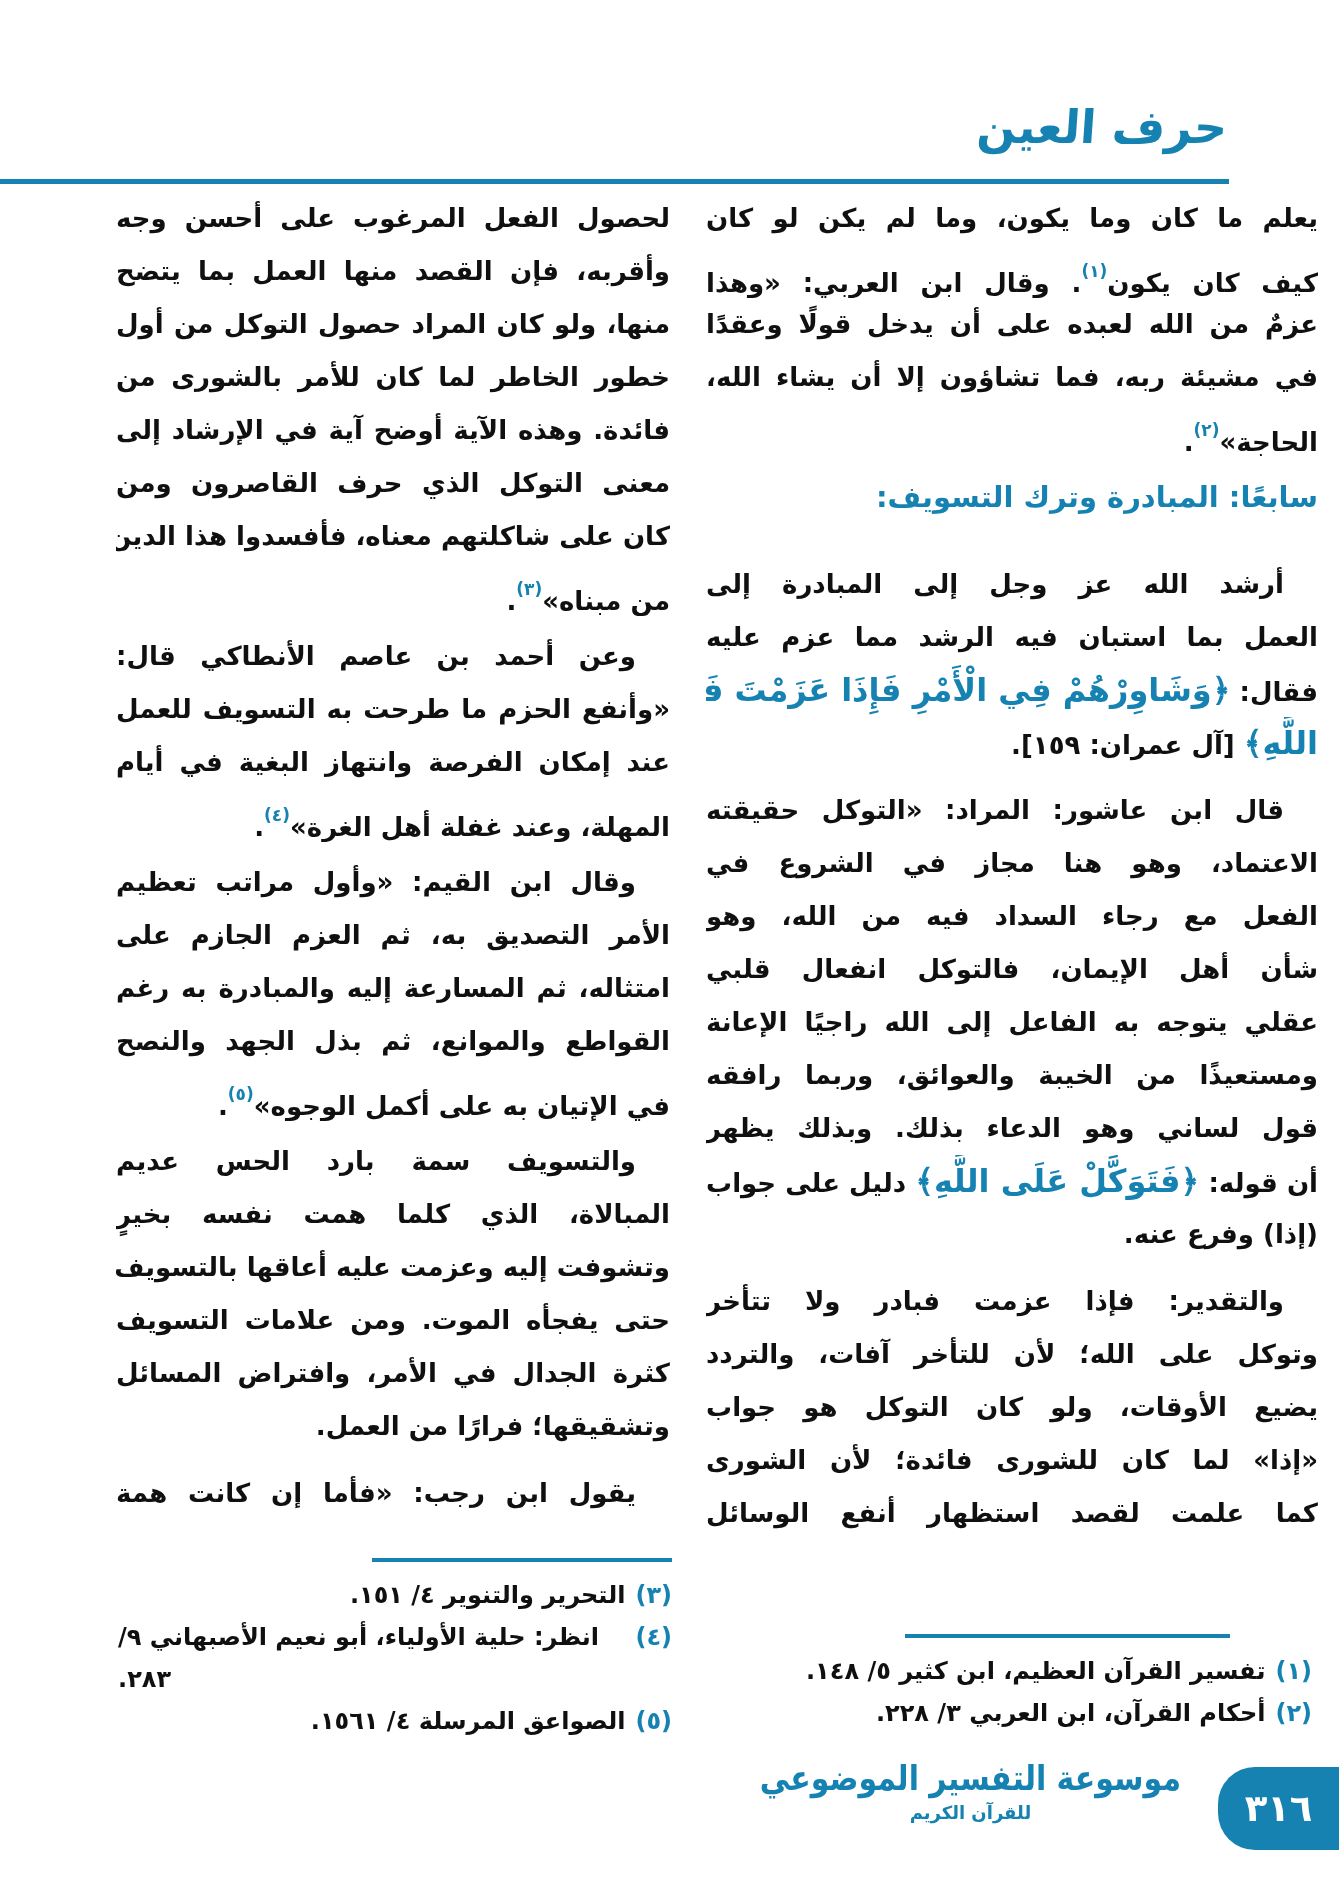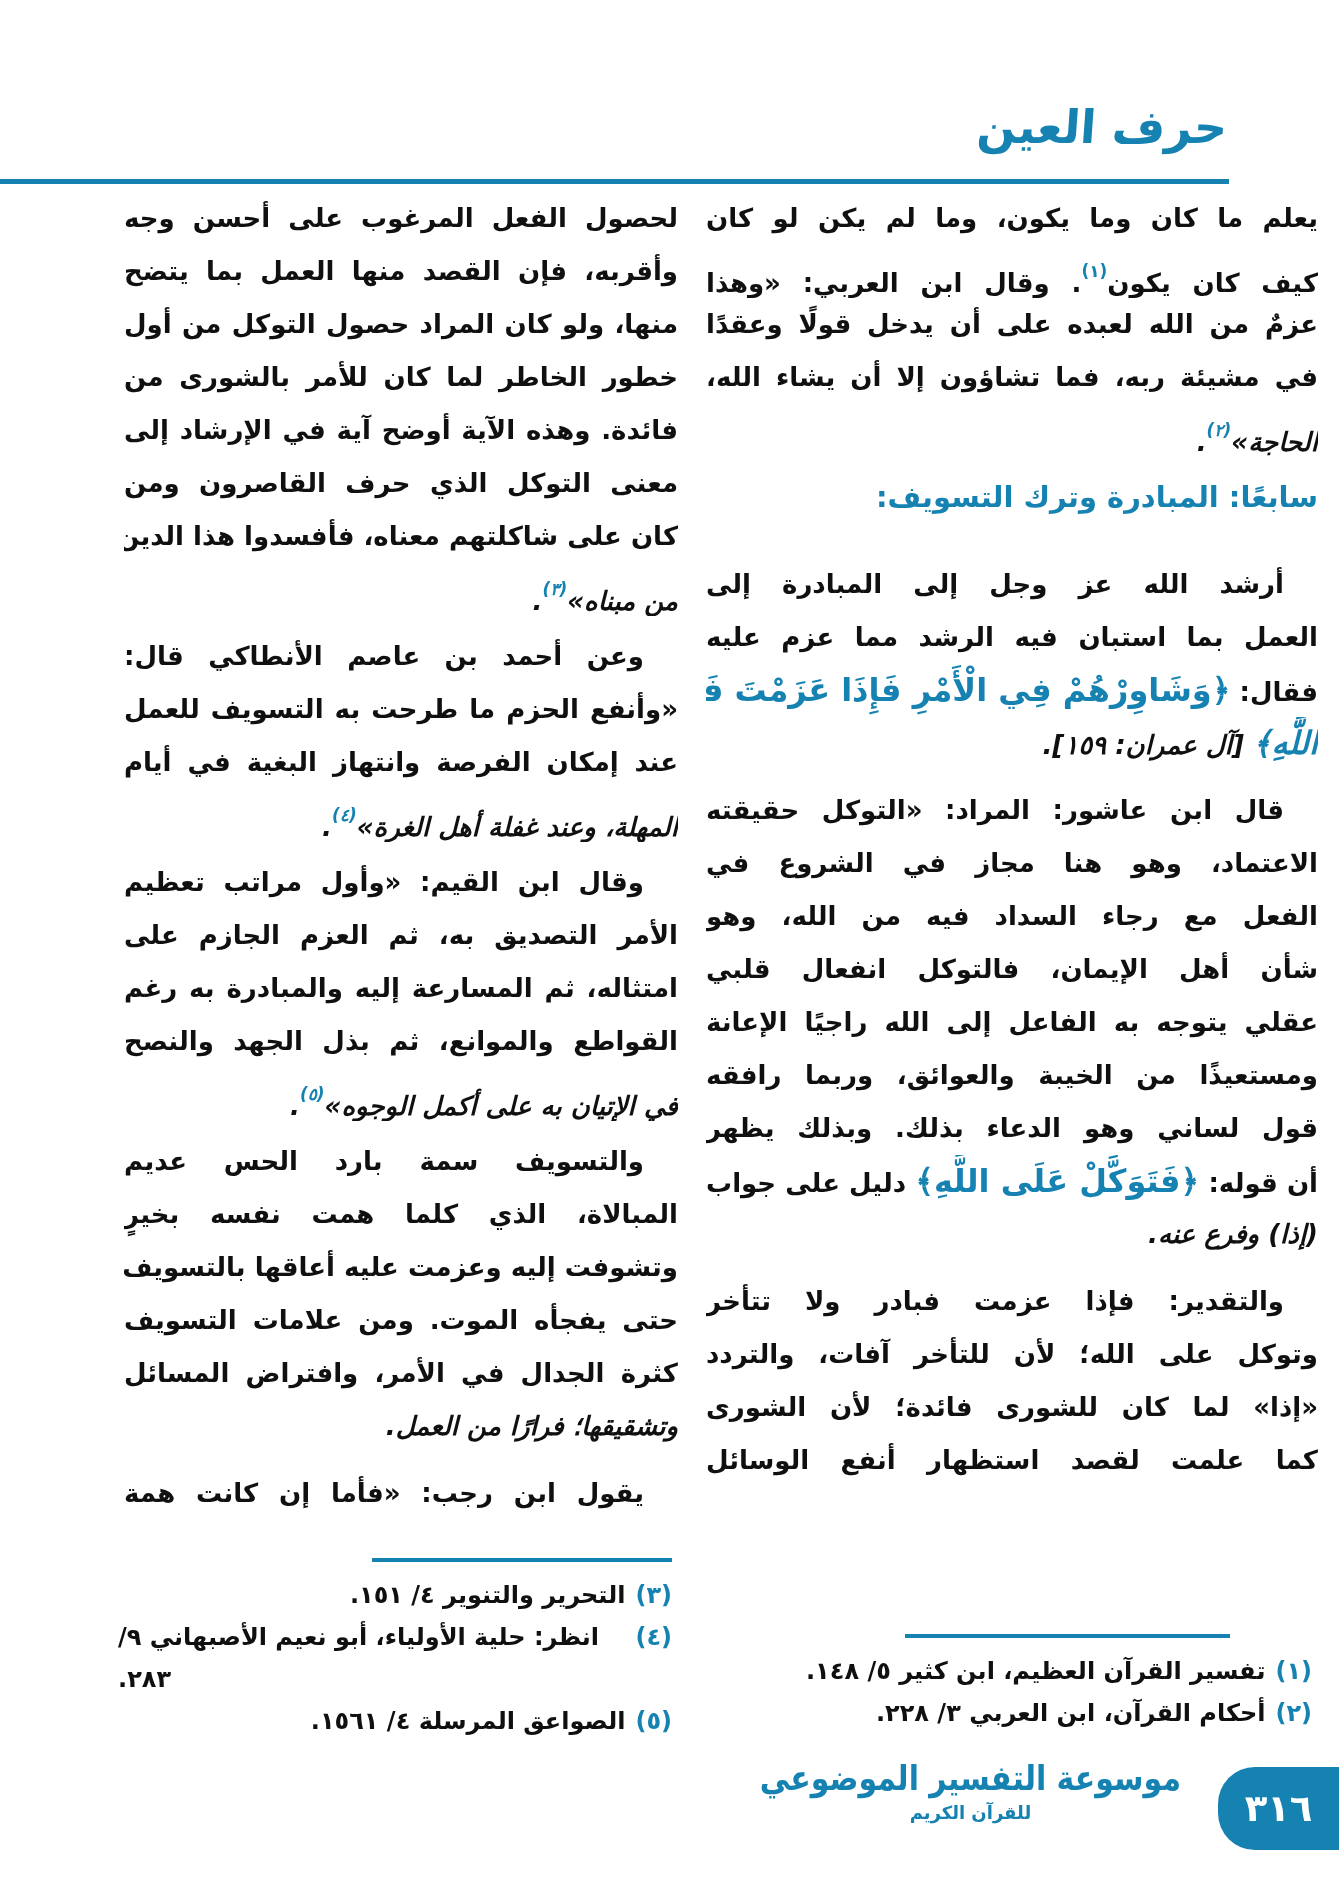--- a/index.html
+++ b/index.html
@@ -19,30 +19,30 @@
     transform:skewX(-4deg);
     white-space:nowrap;
   }
   .header-rule{
     position:absolute;left:0;top:179px;
     width:1229px;height:5px;background:var(--accent);
   }
   
   .col{position:absolute;top:192px;}
   .col-right{right:21px;width:612px;}
-  .col-left{left:124px;width:554px;}
+  .col-left{left:116px;width:554px;}
   .para{margin:0 0 14px 0;}
   .para:last-child{margin-bottom:0;}
   .line{
     height:53px;line-height:53px;
     font-size:26px;font-weight:bold;color:#101010;
     text-align:justify;text-align-last:justify;
     overflow:hidden;white-space:nowrap;
   }
-  .line.last{text-align-last:right;font-style:italic;}
+  .line.last{text-align-last:right;}
   .line.indent{text-indent:34px;}
   .seg-b{color:#101010;}
   .seg-q{color:var(--accent);font-size:32px;}
   .seg-r{color:var(--accent);font-size:17px;vertical-align:15px;letter-spacing:-1px;}
   .subheading{
     height:53px;line-height:53px;
     font-size:29px;font-weight:bold;color:var(--accent);
     text-align:right;margin:6px 0 34px 0;
   }
   
@@ -106,20 +106,21 @@
         <div class="line"><span class="seg-b">شأن أهل الإيمان، فالتوكل انفعال قلبي</span></div>
         <div class="line"><span class="seg-b">عقلي يتوجه به الفاعل إلى الله راجيًا الإعانة</span></div>
         <div class="line"><span class="seg-b">ومستعيذًا من الخيبة والعوائق، وربما رافقه</span></div>
         <div class="line"><span class="seg-b">قول لساني وهو الدعاء بذلك. وبذلك يظهر</span></div>
         <div class="line"><span class="seg-b">أن قوله: </span><span class="seg-q">﴿فَتَوَكَّلْ عَلَى اللَّهِ﴾</span><span class="seg-b"> دليل على جواب</span></div>
         <div class="line last"><span class="seg-b">(إذا) وفرع عنه.</span></div>
       </div>
       <div class="para">
         <div class="line indent"><span class="seg-b">والتقدير: فإذا عزمت فبادر ولا تتأخر</span></div>
         <div class="line"><span class="seg-b">وتوكل على الله؛ لأن للتأخر آفات، والتردد</span></div>
+        <div class="line"><span class="seg-b">يضيع الأوقات، ولو كان التوكل هو جواب</span></div>
         <div class="line"><span class="seg-b">«إذا» لما كان للشورى فائدة؛ لأن الشورى</span></div>
         <div class="line"><span class="seg-b">كما علمت لقصد استظهار أنفع الوسائل</span></div>
       </div>
     </div>
 
   <div class="col col-left">
       <div class="para">
         <div class="line"><span class="seg-b">لحصول الفعل المرغوب على أحسن وجه</span></div>
         <div class="line"><span class="seg-b">وأقربه، فإن القصد منها العمل بما يتضح</span></div>
         <div class="line"><span class="seg-b">منها، ولو كان المراد حصول التوكل من أول</span></div>

